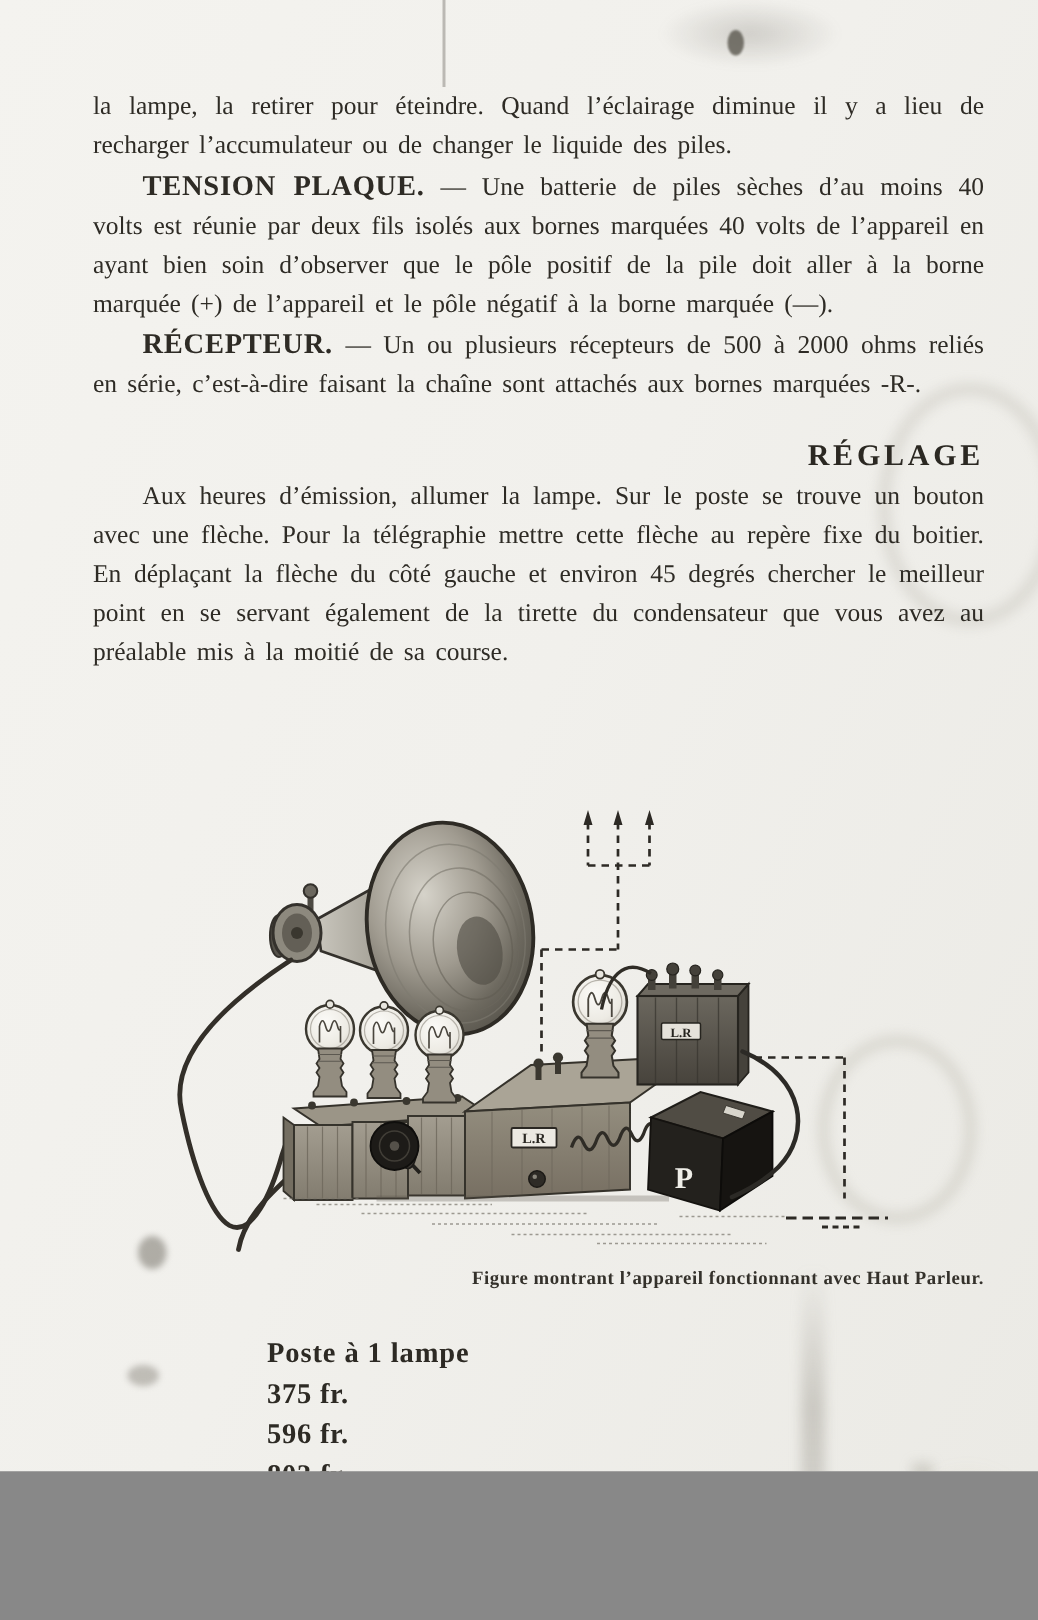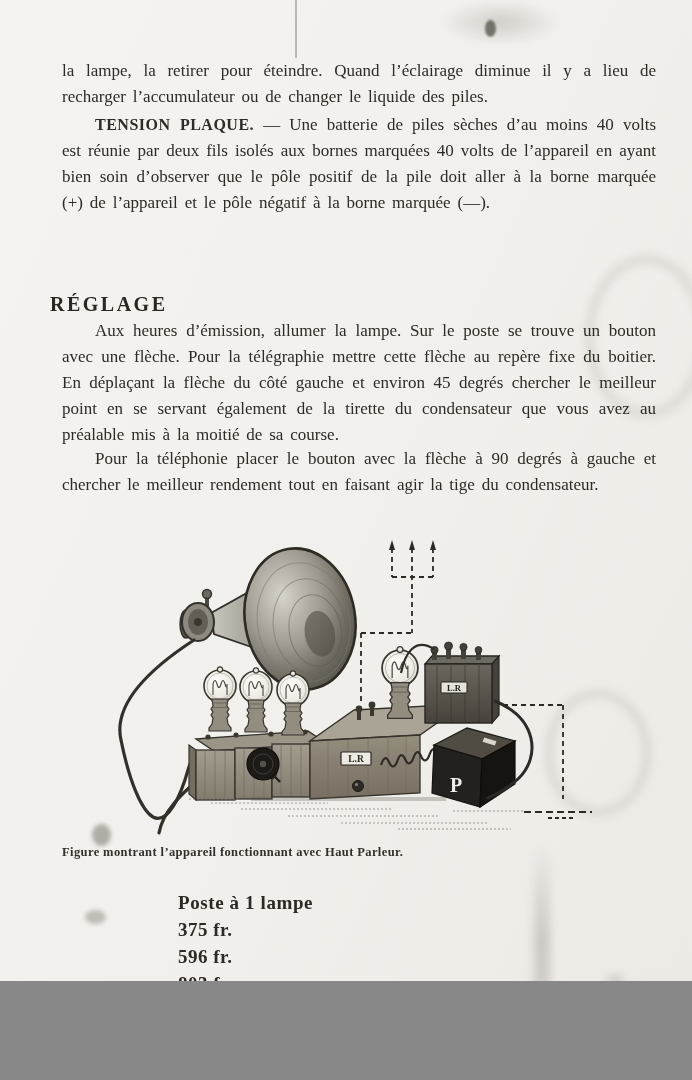--- a/index.html
+++ b/index.html
@@ -7,29 +7,29 @@
     position:relative;width:692px;height:981px;overflow:hidden;
     background:linear-gradient(115deg,#f4f3ef 0%,#f1f0ec 50%,#ebeae5 100%);
     font-family:"Liberation Serif","DejaVu Serif",serif;color:#2b2823;
   }
   .textblock{
     position:absolute;left:62px;width:594px;margin:0;
     text-align:justify;font-size:17px;line-height:26px;word-spacing:2.6px;
     color:#2e2b25;
   }
   .indent{text-indent:33px;}
-  .run-head{font-weight:700;font-size:16px;letter-spacing:.5px;}
+  .run-head{font-weight:700;font-size:19px;letter-spacing:.5px;}
   .section-title{
-    position:absolute;left:50px;width:594px;top:293px;margin:0;
-    text-align:left;font-size:20px;font-weight:700;letter-spacing:2.5px;color:#2b2822;
+    position:absolute;left:62px;width:594px;top:293px;margin:0;
+    text-align:right;font-size:20px;font-weight:700;letter-spacing:2.5px;color:#2b2822;
   }
   .figure-wrap{position:absolute;left:93px;top:535px;width:505px;height:305px;}
   .figcaption{
     position:absolute;left:62px;width:594px;top:845px;
-    text-align:left;font-size:12.5px;font-weight:700;letter-spacing:.4px;color:#34312b;
+    text-align:right;font-size:12.5px;font-weight:700;letter-spacing:.4px;color:#34312b;
   }
   .price-list{position:absolute;left:178px;top:889px;width:371px;}
   .price-row{display:flex;align-items:baseline;height:27px;line-height:27px;
     font-size:19px;font-weight:700;color:#2d2a24;flex-direction:column;}
   .price-item{flex:0 0 178px;letter-spacing:.6px;white-space:nowrap;}
   .price-leader{flex:1;white-space:pre;font-size:18px;letter-spacing:1px;overflow:hidden;color:#3a3730;}
   .price-value{flex:0 0 92px;text-align:right;white-space:nowrap;letter-spacing:.5px;font-family:Liberation Serif, serif;}
   .divider{position:absolute;left:285px;top:1010px;width:162px;height:4px;}
   .divider-line{position:absolute;left:0;top:1px;width:100%;height:1.5px;
     background:linear-gradient(90deg,rgba(45,42,37,0) 0%,#45423b 12%,#35322c 50%,#45423b 88%,rgba(45,42,37,0) 100%);}
@@ -81,26 +81,26 @@
     <div class="stain s-bottom-band"></div>
     <div class="stain s-ink-left"></div>
     <div class="stain s-ink-stem"></div>
     <div class="stain s-ink-spot"></div>
   </div>
 
   <p class="textblock" style="top:58px;">la lampe, la retirer pour éteindre. Quand l’éclairage diminue il y a lieu de recharger l’accumulateur ou de changer le liquide des piles.</p>
 
   <p class="textblock indent" style="top:112px;"><b class="run-head">TENSION PLAQUE.</b> <span>— Une batterie de piles sèches d’au moins 40 volts est réunie par deux fils isolés aux bornes marquées 40 volts de l’appareil en ayant bien soin d’observer que le pôle positif de la pile doit aller à la borne marquée (+) de l’appareil et le pôle négatif à la borne marquée (—).</span></p>
 
+  <p class="textblock indent" style="top:217px;"><b class="run-head">RÉCEPTEUR.</b> <span>— Un ou plusieurs récepteurs de 500 à 2000 ohms reliés en série, c’est-à-dire faisant la chaîne sont attachés aux bornes marquées -R-.</span></p>
 
   <h2 class="section-title">RÉGLAGE</h2>
 
   <p class="textblock indent" style="top:318px;">Aux heures d’émission, allumer la lampe. Sur le poste se trouve un bouton avec une flèche. Pour la télégraphie mettre cette flèche au repère fixe du boitier. En déplaçant la flèche du côté gauche et environ 45 degrés chercher le meilleur point en se servant également de la tirette du condensateur que vous avez au préalable mis à la moitié de sa course.</p>
 
-  <p class="textblock indent" style="top:446px;">Pour la téléphonie placer le bouton avec la flèche à 90 degrés à gauche et chercher le meilleur rendement tout en faisant agir la tige du condensateur.</p>
 
   <div class="figure-wrap">
     <svg width="505" height="305" viewBox="0 0 505 305">
       <defs>
         <radialGradient id="bellGrad" cx="0.38" cy="0.32" r="0.78">
           <stop offset="0" stop-color="#d6d3ca"></stop>
             <stop offset="0.45" stop-color="#a09b90"></stop>
           <stop offset="0.75" stop-color="#6e6a60"></stop>
             <stop offset="1" stop-color="#514e46"></stop>
         </radialGradient>

